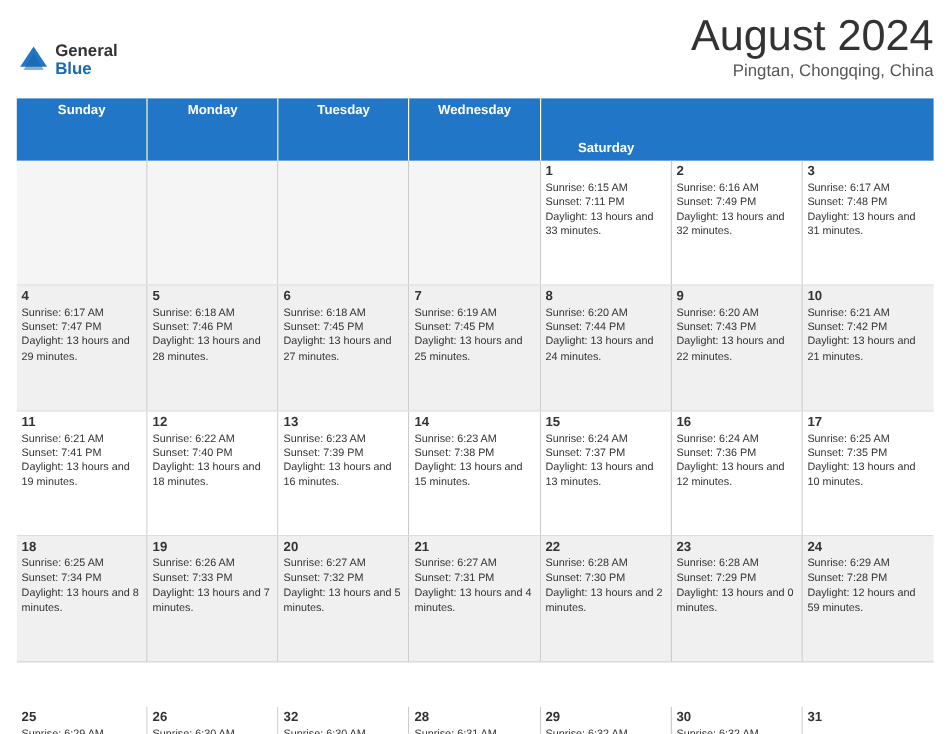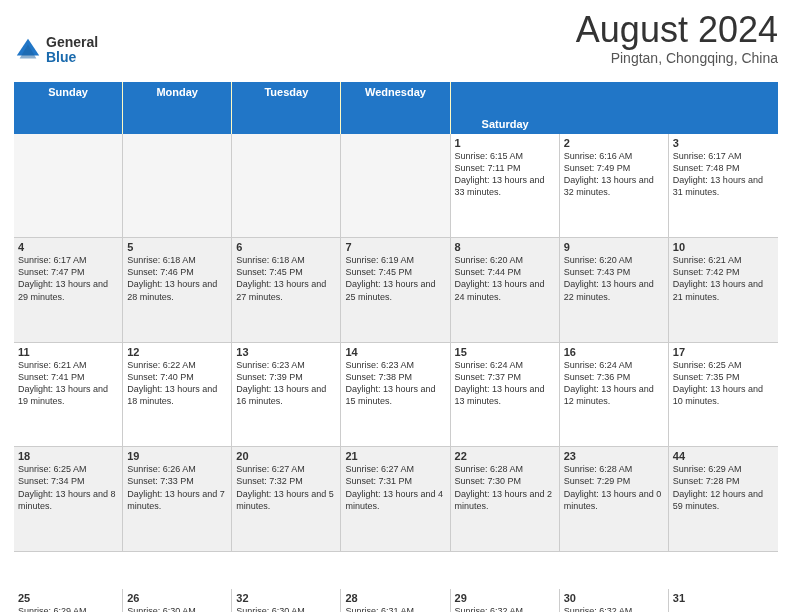--- a/index.html
+++ b/index.html
@@ -293,21 +293,21 @@
 Sunset: 7:30 PM
 Daylight: 13 hours and 2 minutes.</div>
           </div>
           <div class="cal-cell alt">
             <span class="day-num">23</span>
             <div class="day-info" style="white-space: pre-line;">Sunrise: 6:28 AM
 Sunset: 7:29 PM
 Daylight: 13 hours and 0 minutes.</div>
           </div>
           <div class="cal-cell alt">
-            <span class="day-num">44</span>
+            <span class="day-num">24</span>
             <div class="day-info" style="white-space: pre-line;">Sunrise: 6:29 AM
 Sunset: 7:28 PM
 Daylight: 12 hours and 59 minutes.</div>
           </div>
         </div>
         <div class="cal-row">
           <div class="cal-cell">
             <span class="day-num">25</span>
             <div class="day-info" style="white-space: pre-line;">Sunrise: 6:29 AM
 Sunset: 7:27 PM

